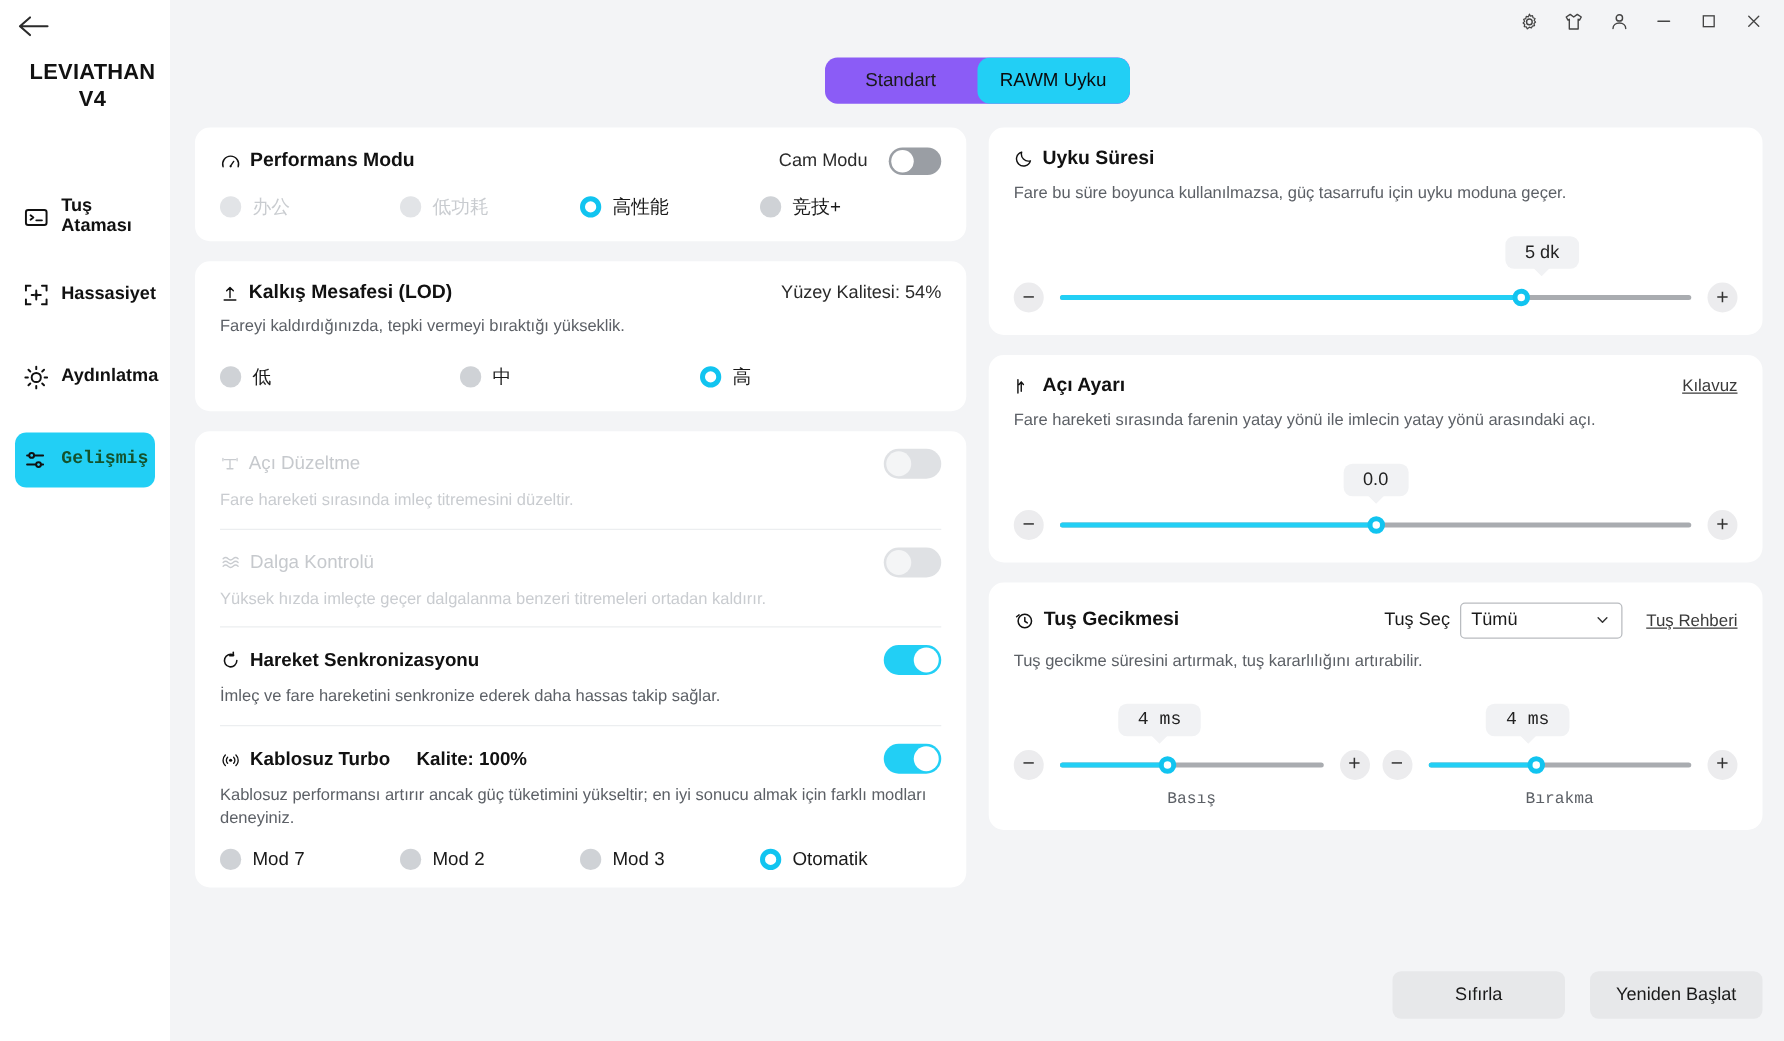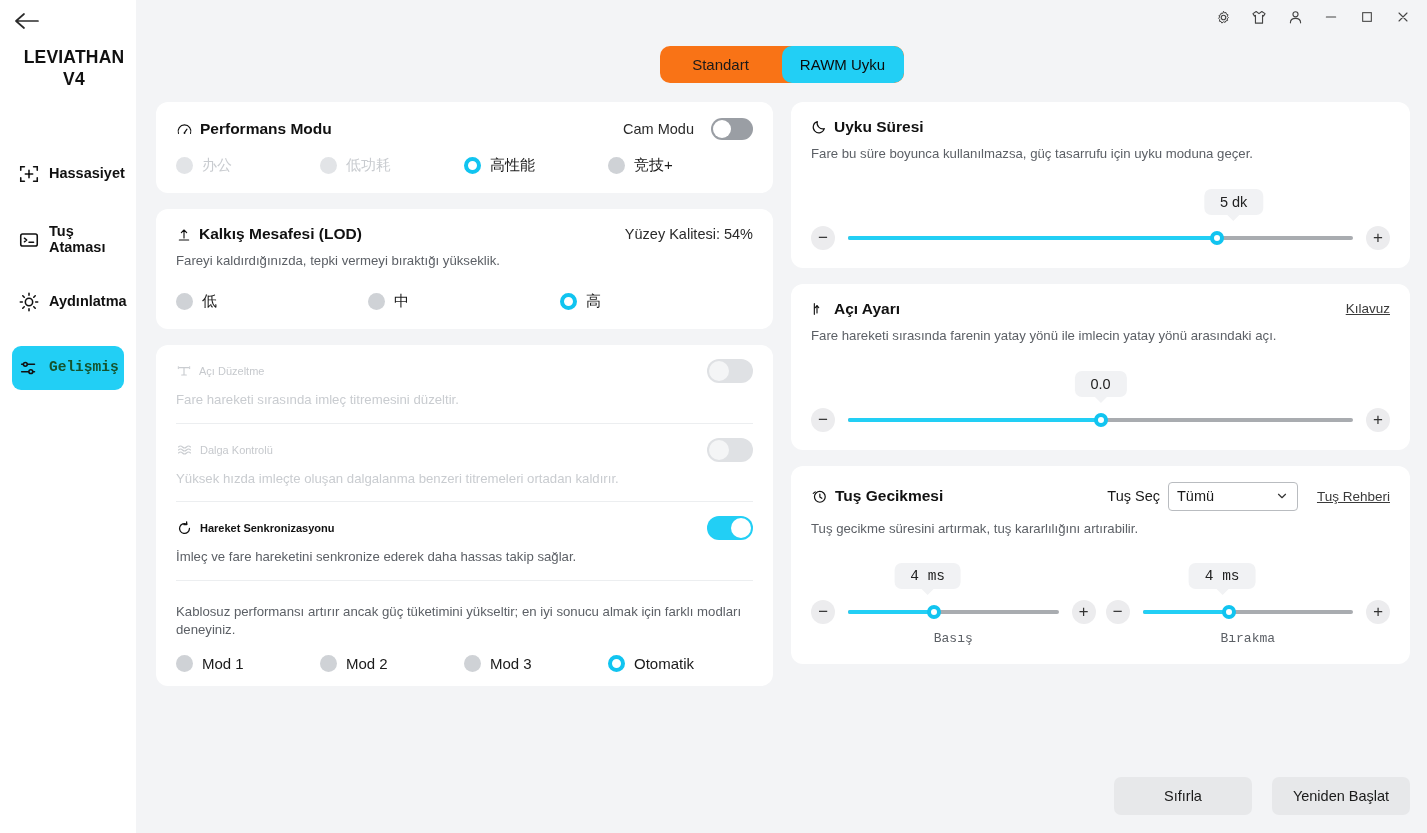--- a/index.html
+++ b/index.html
@@ -62,21 +62,21 @@
     display: flex; align-items: center; justify-content: center;
     cursor: pointer; color: #444;
   }
 
   
   .tabs {
     position: absolute; top: 46px; left: 0; right: 0;
     display: flex; justify-content: center;
   }
   .tab-group {
-    display: flex; background: #f97316; border-radius: 10px;
+    display: flex; background: #8b5cf6; border-radius: 10px;
     height: 37px; overflow: hidden;
   }
   .tab {
     min-width: 122px; padding: 0 18px;
     display: flex; align-items: center; justify-content: center;
     font-size: 15px; color: #1a1a1a; cursor: pointer;
     border-radius: 10px;
   }
   .tab.active { background: #22cff5; color: #0b0b0b; }
 
@@ -144,21 +144,21 @@
   .switch.off-dim .knob { background: #f4f5f6; }
   .switch.big { width: 46px; height: 24px; border-radius: 12px; flex:0 0 46px;}
   .switch.big .knob { width: 20px; height: 20px; }
   .switch.big.on .knob { left: 24px; }
 
   
   .list-panel { padding: 0 20px; }
   .list-row { padding: 14px 0 14px 0; border-bottom: 1px solid #eceef0; }
   .list-row:last-child { border-bottom: none; }
   .row-head { display: flex; align-items: center; gap: 7px; }
-  .row-title { font-size: 11px; color: #111; }
+  .row-title { font-size: 15px; color: #111; }
   .row-title.bold { font-weight: bold; }
   .row-title.muted { color: #c6c9cd; }
   .row-sub { font-size: 13.2px; color: #5c6066; margin-top: 8px; line-height:1.35;}
   .row-sub.muted { color: #c9ccd0; }
   .quality { font-size: 15px; color: #111; font-weight: bold; margin-left: 14px; }
 
   
   .slider-block { margin-top: 26px; position: relative; }
   .bubble-row { position: relative; height: 30px; }
   .bubble {
@@ -235,40 +235,40 @@
     </svg>
   </div>
 
   <div class="brand">
     <div>LEVIATHAN</div>
     <div>V4</div>
   </div>
 
   <div class="nav">
 
+    <div class="nav-item two-line">
+      <svg class="nav-icon" viewBox="0 0 24 24">
+        <rect x="3" y="5.5" width="18" height="13" rx="2" fill="none" stroke="#111" stroke-width="1.7"></rect>
+        <path d="M7 10l2.5 2L7 14M12 14.5h5" fill="none" stroke="#111" stroke-width="1.6" stroke-linecap="round" stroke-linejoin="round"></path>
+      </svg>
+      <span class="lbl">
+        <span>Tuş</span><br>
+        <span>Ataması</span>
+      </span>
+    </div>
+
     <div class="nav-item">
       <svg class="nav-icon" viewBox="0 0 24 24">
         <g fill="none" stroke="#111" stroke-width="1.7" stroke-linecap="round">
           <path d="M3 8V4h4M17 4h4v4M21 16v4h-4M7 20H3v-4"></path>
           <path d="M12 8v2M12 14v2M8 12h2M14 12h2"></path>
         </g>
         <circle cx="12" cy="12" r="1.7" fill="#111"></circle>
       </svg>
       <span class="lbl">Hassasiyet</span>
-    </div>
-
-    <div class="nav-item two-line">
-      <svg class="nav-icon" viewBox="0 0 24 24">
-        <rect x="3" y="5.5" width="18" height="13" rx="2" fill="none" stroke="#111" stroke-width="1.7"></rect>
-        <path d="M7 10l2.5 2L7 14M12 14.5h5" fill="none" stroke="#111" stroke-width="1.6" stroke-linecap="round" stroke-linejoin="round"></path>
-      </svg>
-      <span class="lbl">
-        <span>Tuş</span><br>
-        <span>Ataması</span>
-      </span>
     </div>
 
     <div class="nav-item">
       <svg class="nav-icon" viewBox="0 0 24 24">
         <circle cx="12" cy="12" r="4" fill="none" stroke="#111" stroke-width="1.7"></circle>
         <g stroke="#111" stroke-width="1.7" stroke-linecap="round">
           <path d="M12 2.5v2.2M12 19.3v2.2M2.5 12h2.2M19.3 12h2.2M5.2 5.2l1.6 1.6M17.2 17.2l1.6 1.6M18.8 5.2l-1.6 1.6M6.8 17.2l-1.6 1.6"></path>
         </g>
       </svg>
       <span class="lbl">Aydınlatma</span>
@@ -421,44 +421,61 @@
                 <path d="M3 12c2-2 4-2 6 0s4 2 6 0 4-2 6 0"></path>
                 <path d="M3 16.5c2-2 4-2 6 0s4 2 6 0 4-2 6 0"></path>
               </g>
             </svg>
             <span class="row-title muted">Dalga Kontrolü</span>
             <span class="spacer"></span>
             <div class="switch big off-dim">
               <div class="knob"></div>
             </div>
           </div>
-          <div class="row-sub muted">Yüksek hızda imleçte oluşan dalgalanma benzeri titremeleri ortadan kaldırır.</div>
+          <div class="row-sub muted">Yüksek hızda imleçte geçer dalgalanma benzeri titremeleri ortadan kaldırır.</div>
         </div>
 
         <div class="list-row">
           <div class="row-head">
             <svg width="17" height="17" viewBox="0 0 24 24">
               <path d="M19 12a7 7 0 11-3.6-6.1" fill="none" stroke="#111" stroke-width="1.8" stroke-linecap="round"></path>
               <path d="M15 2.5v4h-4" fill="none" stroke="#111" stroke-width="1.8" stroke-linecap="round" stroke-linejoin="round"></path>
             </svg>
             <span class="row-title bold">Hareket Senkronizasyonu</span>
             <span class="spacer"></span>
             <div class="switch big on">
               <div class="knob"></div>
             </div>
           </div>
           <div class="row-sub">İmleç ve fare hareketini senkronize ederek daha hassas takip sağlar.</div>
         </div>
 
         <div class="list-row">
+          <div class="row-head">
+            <svg width="17" height="17" viewBox="0 0 24 24">
+              <circle cx="12" cy="13" r="1.8" fill="#111"></circle>
+              <g fill="none" stroke="#111" stroke-width="1.5" stroke-linecap="round">
+                <path d="M8.6 9.6a4.8 4.8 0 000 6.8"></path>
+                <path d="M15.4 9.6a4.8 4.8 0 010 6.8"></path>
+                <path d="M6 7a8.4 8.4 0 000 12"></path>
+                <path d="M18 7a8.4 8.4 0 010 12"></path>
+              </g>
+            </svg>
+            <span class="row-title bold">Kablosuz Turbo</span>
+            <span class="quality">Kalite: 100%</span>
+            <span class="spacer"></span>
+            <div class="switch big on">
+              <div class="knob"></div>
+            </div>
+          </div>
           <div class="row-sub">Kablosuz performansı artırır ancak güç tüketimini yükseltir; en iyi sonucu almak için farklı modları deneyiniz.</div>
           <div class="radio-row" style="margin-top:16px">
             <div class="radio" style="width:144px">
               <span class="dot"></span>
-              <span>Mod 1</span>
+              <span>Mod 7</span>
             </div>
             <div class="radio" style="width:144px">
               <span class="dot"></span>
               <span>Mod 2</span>
             </div>
             <div class="radio" style="width:144px">
               <span class="dot"></span>
               <span>Mod 3</span>
             </div>
             <div class="radio sel">

